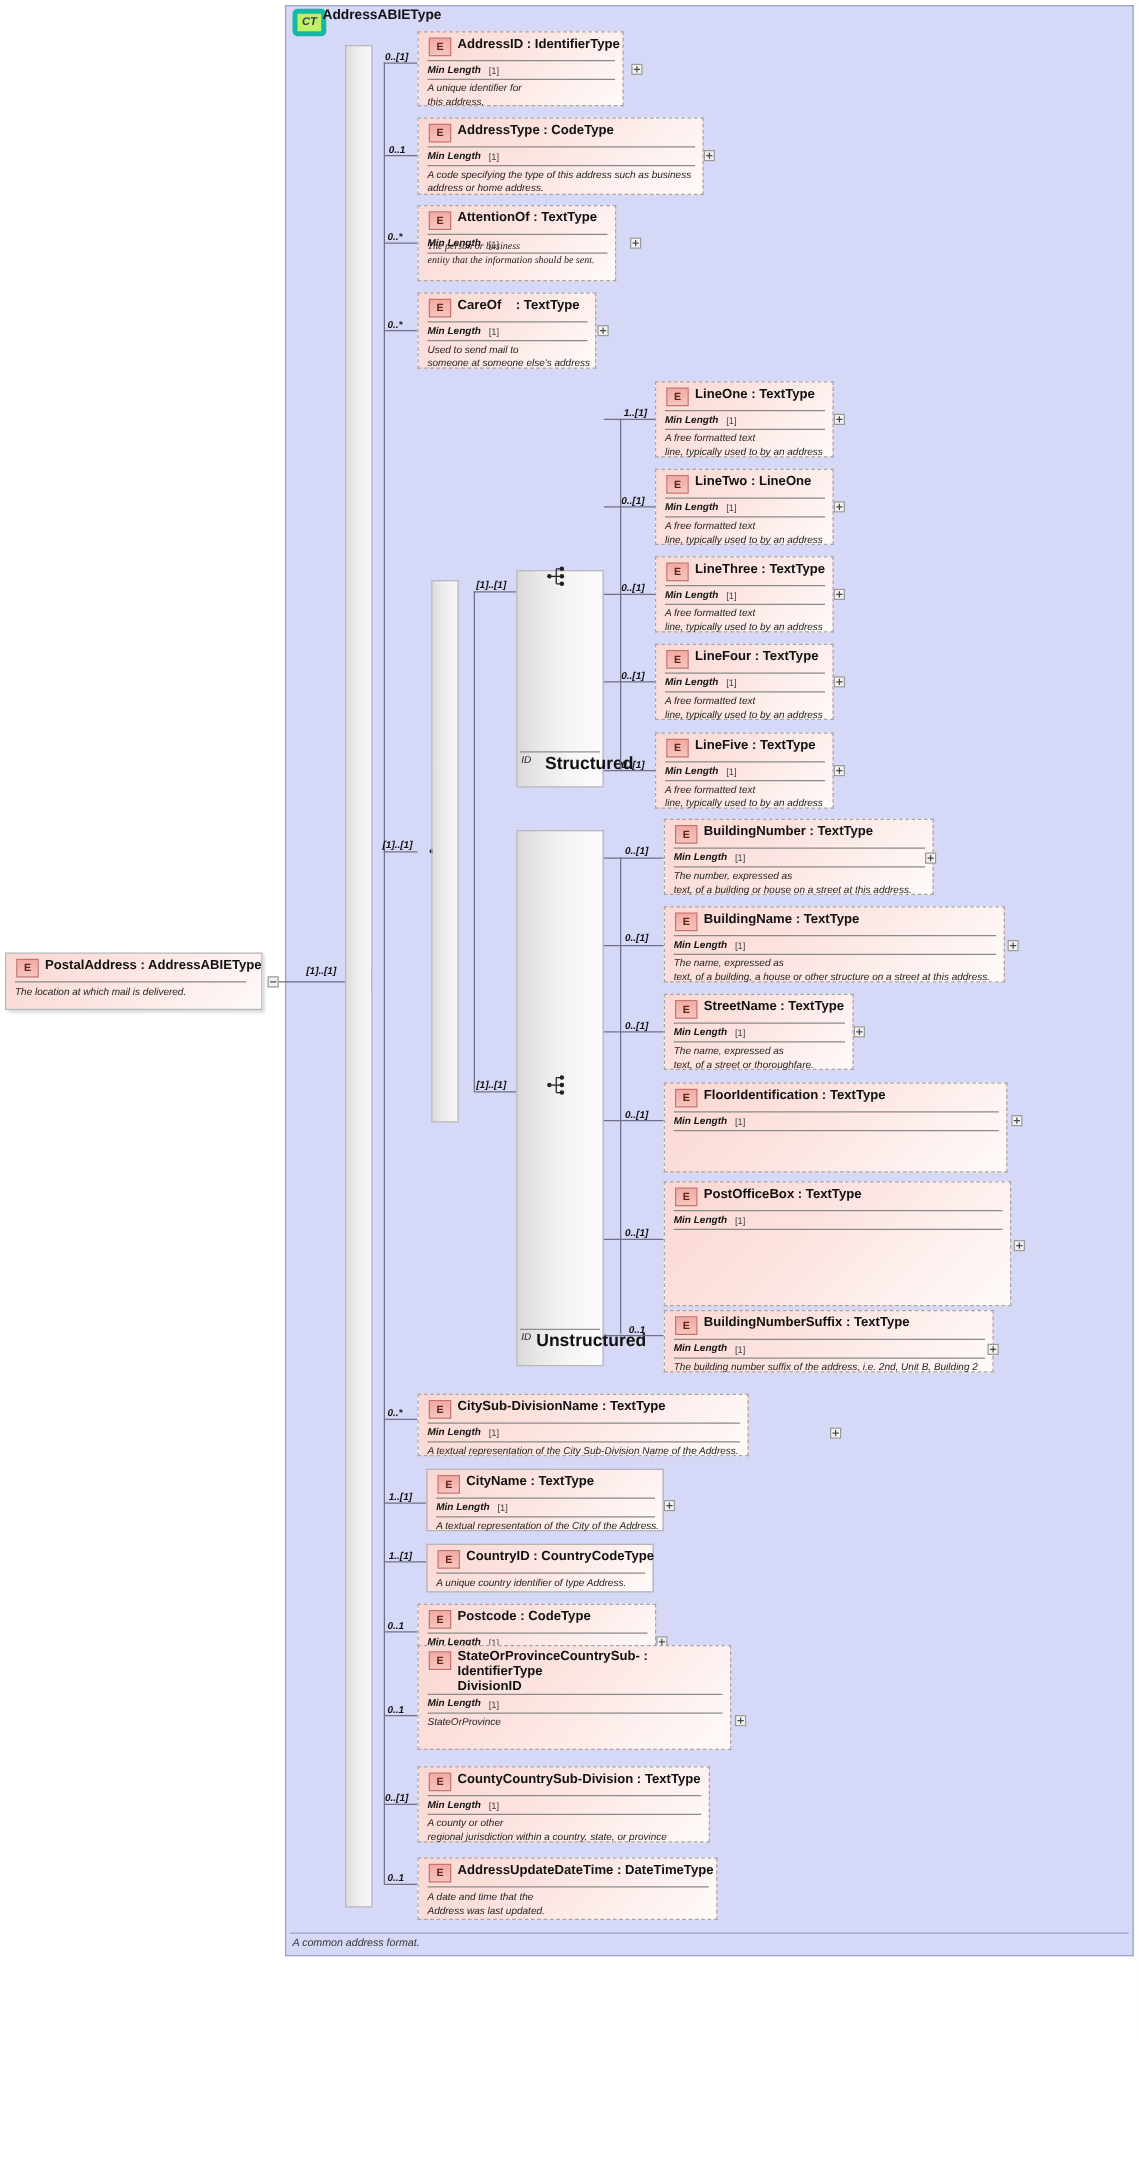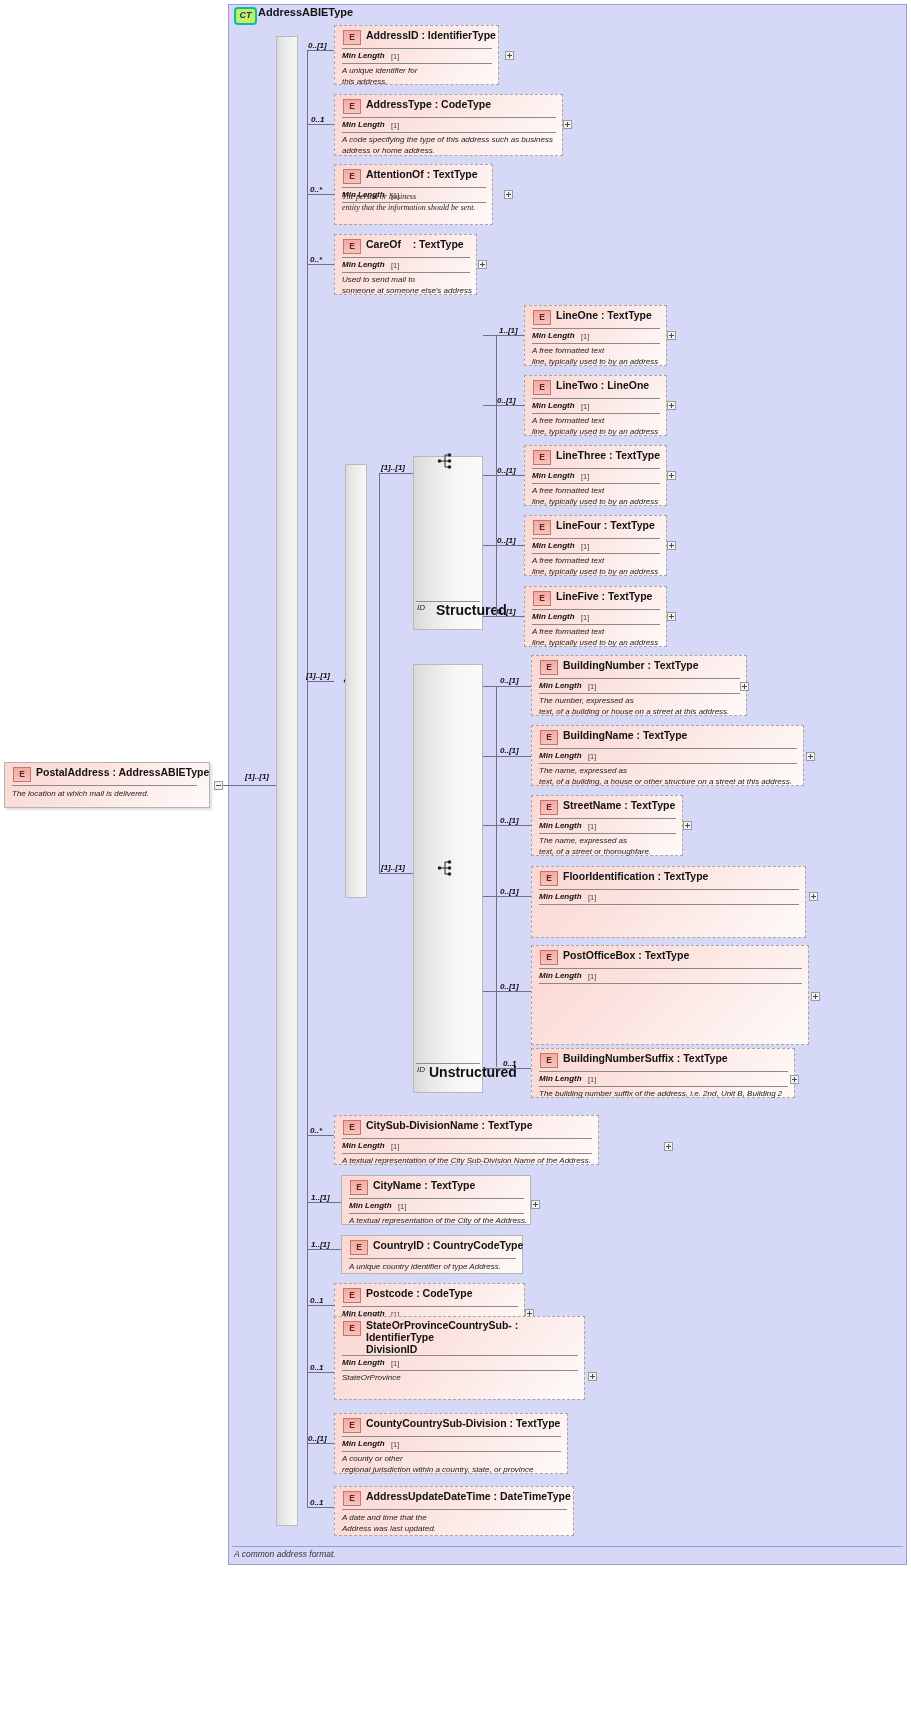--- a/index.html
+++ b/index.html
@@ -13,21 +13,21 @@
   
   .ct-box{
     position:absolute;
     background:#d6d8f7;
     border:1px solid #9b9ed0;
     box-sizing:border-box;
   }
   .ct-badge{
     position:absolute;
     width:19px;height:14px;
-    border:2px solid #14b8a6;
+    border:4px solid #14b8a6;
     border-radius:4px;
     background:#bef264;
     font-size:9px;line-height:13px;text-align:center;
     font-weight:bold;color:#33355e;
     font-style:italic;
   }
   .ct-title{
     position:absolute;
     font-size:11px;font-weight:bold;color:#111;
     white-space:nowrap;

